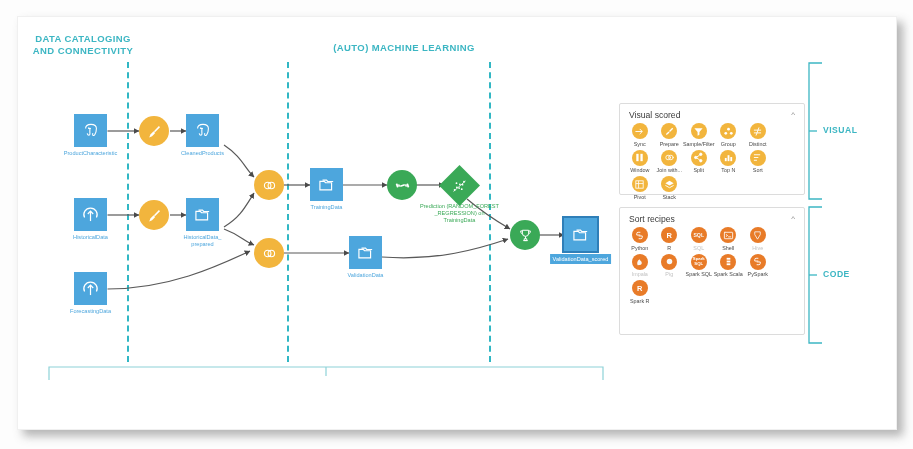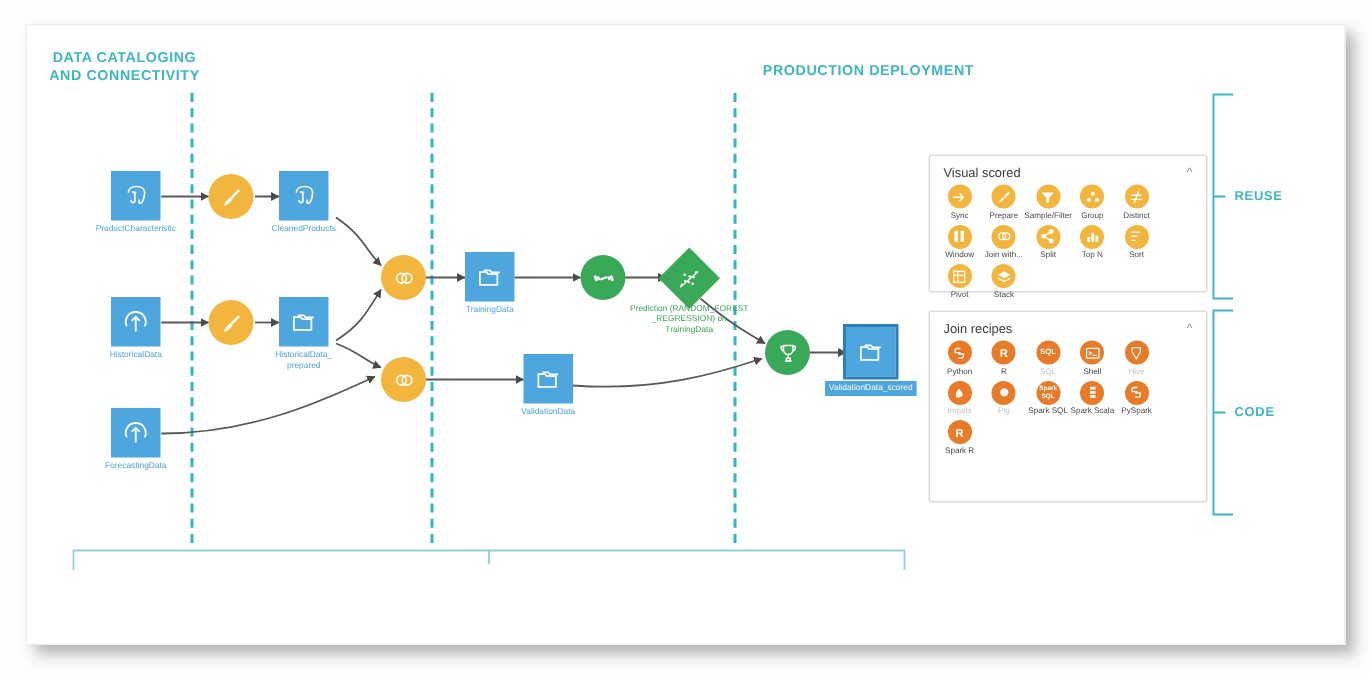--- a/index.html
+++ b/index.html
@@ -159,21 +159,21 @@
   }
 </style>
 </head>
 <body>
 
 <div id="root">
   <div class="card">
     <div class="stage">
 
       <div class="phase-title" id="ph1">DATA CATALOGING AND CONNECTIVITY</div>
-      <div class="phase-title" id="ph4">PRODUCTION DEPLOYMENT</div>
+      <div class="phase-title" id="ph3">(AUTO) MACHINE LEARNING</div>
 
       <div class="divider" id="dv1"></div>
       <div class="divider" id="dv2"></div>
       <div class="divider" id="dv3"></div>
 
       <svg class="links">
         <defs>
           <marker id="ah" markerWidth="5" markerHeight="5" refX="4.4" refY="2.5" orient="auto">
             <path d="M0,0 L4.6,2.5 L0,5 z" fill="#4a4a4a"></path>
           </marker>
@@ -482,21 +482,21 @@
                   <path d="M3 14l9 5 9-5" fill="none" stroke="#ffffff" stroke-width="2"></path>
                 </svg>
               </div>
               <div class="rc-label">Stack</div>
             </div>
           </div>
       </div>
 
       <div class="panel" id="panel-code">
         <div class="panel-head">
-          <span>Join recipes</span>
+          <span>Sort recipes</span>
           <span class="chev">^</span>
         </div>
         <div class="recipe-grid" id="code-grid">
             <div class="recipe">
               <div class="rc-icon">
                 <svg width="11" height="11" viewBox="0 0 24 24" fill="none" stroke="#ffffff" stroke-width="2" stroke-linecap="round">
                   <path d="M13 5H9a3 3 0 0 0-3 3v3h7"></path>
                   <path d="M11 19h4a3 3 0 0 0 3-3v-3h-7"></path>
                 </svg>
               </div>
@@ -579,21 +579,21 @@
               </div>
               <div class="rc-label">Spark R</div>
             </div>
           </div>
       </div>
 
       <svg class="bracket" style="left:786px; top:44px; width:40px; height:140px;">
         <path d="M18,2 L5,2 L5,138 L18,138" stroke="#3cb6c3" stroke-width="1.3" fill="none"></path>
         <path d="M5,70 L13,70" stroke="#3cb6c3" stroke-width="1.3" fill="none"></path>
       </svg>
-      <div class="bracket-label" style="left:805px; top:108px;">REUSE</div>
+      <div class="bracket-label" style="left:805px; top:108px;">VISUAL</div>
 
       <svg class="bracket" style="left:786px; top:188px; width:40px; height:140px;">
         <path d="M18,2 L5,2 L5,138 L18,138" stroke="#3cb6c3" stroke-width="1.3" fill="none"></path>
         <path d="M5,70 L13,70" stroke="#3cb6c3" stroke-width="1.3" fill="none"></path>
       </svg>
       <div class="bracket-label" style="left:805px; top:252px;">CODE</div>
 
       <svg class="bracket" style="left:28px; top:345px; width:560px; height:22px;">
         <path d="M3,18 L3,5 L557,5 L557,18" stroke="#8ed2d8" stroke-width="1.2" fill="none"></path>
         <path d="M280,5 L280,14" stroke="#8ed2d8" stroke-width="1.2" fill="none"></path>

